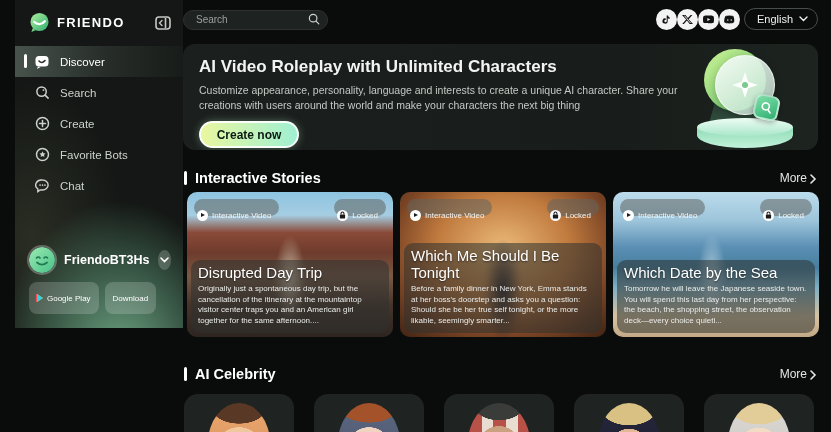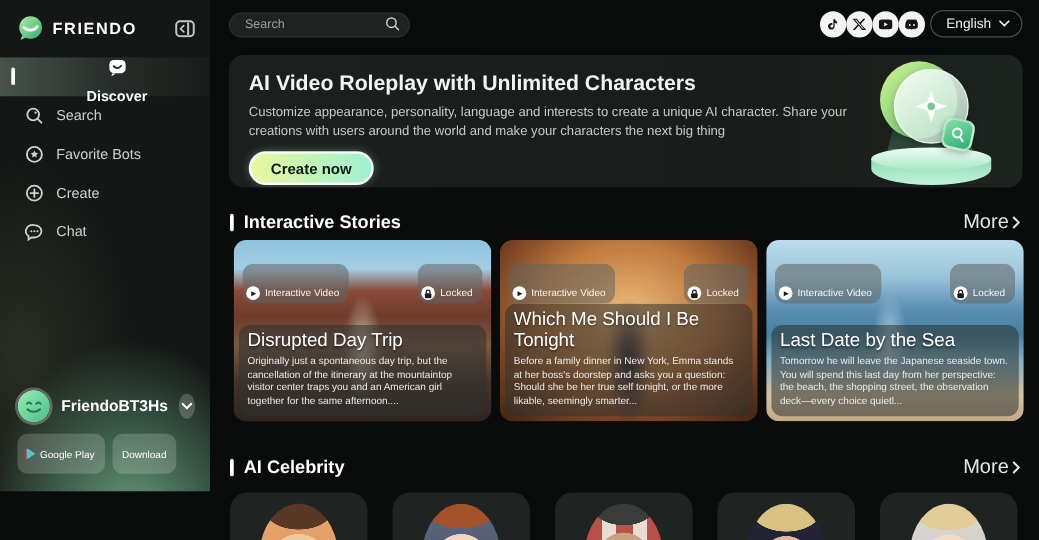--- a/index.html
+++ b/index.html
@@ -6,41 +6,40 @@
   html,body { width:831px; height:432px; overflow:hidden; }
   body {
     position:relative;
     background:#0a0c0b;
     font-family:"Liberation Sans", sans-serif;
     color:#fff;
   }
 
   
   .sidebar {
-    position:absolute; left:0; top:0; width:168px; height:393px;
+    position:absolute; left:15px; top:0; width:168px; height:328px;
     background:
       radial-gradient(150px 200px at 62% 110%, rgba(116,176,140,.95), rgba(82,132,104,.55) 48%, rgba(30,42,35,0) 80%),
       radial-gradient(130px 220px at 10% 72%, rgba(96,104,72,.28), transparent 70%),
       #141715;
   }
   .logo-row { display:flex; align-items:center; gap:7px; padding:12px 12px 0 14px; }
   .logo-badge { width:21px; height:21px; flex:0 0 auto; }
   .logo-text { font-size:13px; font-weight:800; letter-spacing:1.3px; color:#fff; }
   .collapse-btn { margin-left:auto; width:16px; height:14px; opacity:.9; cursor:pointer; }
 
   .nav { margin-top:13px; }
   .nav-item {
     position:relative; height:31px; display:flex; align-items:center;
     gap:10px; padding-left:19px; font-size:11.5px; color:#ccd2ce; cursor:pointer;
   }
   .nav-item .nicon { width:16px; height:16px; display:flex; align-items:center; justify-content:center; }
   .nav-item.active {
-    color:#fff; font-weight:700;
+    color:#fff; font-weight:400;
     background:linear-gradient(90deg, rgba(122,142,130,.50), rgba(122,142,130,.18) 55%, rgba(122,142,130,.04));
-    flex-direction:column;
   }
   .nav-item.active::before {
     content:""; position:absolute; left:9px; top:8px; width:3px; height:14px;
     border-radius:2px; background:#fff;
   }
   .nav-item.active { padding-left:19px; }
 
   .sidebar-bottom { position:absolute; left:0; right:0; bottom:14px; padding:0 12px 0 14px; }
   .user-row { display:flex; align-items:center; gap:9px; margin-bottom:9px; }
   .avatar { width:26px; height:26px; border-radius:50%; box-shadow:0 0 0 2px rgba(255,255,255,.28); flex:0 0 auto; }
@@ -135,37 +134,37 @@
     display:flex; align-items:center; justify-content:center;
     box-shadow:0 2px 5px rgba(0,0,0,.3);
   }
 
   
   .sec-head { position:absolute; left:184px; width:634px; height:20px; display:flex; align-items:center; }
   .sec-head.stories { top:168px; }
   .sec-head.celebs  { top:364px; }
   .sec-bar { width:3px; height:14px; background:#fff; border-radius:2px; margin-right:8px; }
   .sec-title { font-size:14.5px; font-weight:700; color:#fff;text-align:right; }
-  .more-link { margin-left:auto; display:flex; align-items:center; gap:1px; font-size:16px; color:#e4e7e5; cursor:pointer; }
+  .more-link { margin-left:auto; display:flex; align-items:flex-end; gap:1px; font-size:12px; color:#e4e7e5; cursor:pointer; }
 
   
   .stories-row { position:absolute; left:187px; top:192px; display:flex; gap:7px; }
   .story-card { position:relative; width:206px; height:145px; border-radius:10px; overflow:hidden; background:#222; cursor:pointer; }
   .sc-img { position:absolute; inset:0; }
   .sc1 { background:
       radial-gradient(22px 62px at 50% 60%, rgba(214,199,178,.85), rgba(214,199,178,0) 70%),
       linear-gradient(180deg,#8ec4e0 0%,#a5cde2 16%,#8a4a38 28%,#6e3b2c 42%,#7a5a44 58%,#46342a 78%,#2e2420 100%); }
   .sc2 { background:
       radial-gradient(26px 72px at 50% 68%, rgba(22,24,40,.92), rgba(22,24,40,0) 72%),
       radial-gradient(85% 95% at 50% 38%, #eab878 0%, #c07a3e 38%, #7a4424 64%, #3a2012 90%); }
   .sc3 { background:
       radial-gradient(20px 60px at 48% 58%, rgba(196,219,233,.8), rgba(196,219,233,0) 70%),
       linear-gradient(180deg,#bcdcec 0%,#9cc4da 20%,#5b8fb4 38%,#47809f 52%,#7fb0c4 66%,#d6c2a0 86%,#c2a886 100%); }
   .badge {
-    position:absolute; top:19px; height:32px; display:flex; align-items:center; gap:4px;
+    position:absolute; top:7px; height:17px; display:flex; align-items:center; gap:4px;
     padding:15px 8px 0 3px; border-radius:9px; background:rgba(96,101,97,.55);
     font-size:8px; color:#f4f5f4; backdrop-filter:blur(2px);
   }
   .badge.video { left:7px; }
   .badge.lock  { right:7px; }
   .bicon { width:11px; height:11px; border-radius:50%; background:#fff; display:flex; align-items:center; justify-content:center; flex:0 0 auto; }
   .play-tri { width:0; height:0; border-style:solid; border-width:2.5px 0 2.5px 4px; border-color:transparent transparent transparent #1a1c1b; margin-left:1px; }
   .sc-panel {
     position:absolute; left:4px; right:4px; bottom:4px; border-radius:9px;
     background:rgba(46,49,47,.55); backdrop-filter:blur(3px); padding:4px 7px 6px;
@@ -240,34 +239,34 @@
           <circle cx="9" cy="5.4" r="1" fill="#ccd2ce"></circle>
           <line x1="10.8" y1="10.8" x2="14" y2="14" stroke="#ccd2ce" stroke-width="1.6" stroke-linecap="round"></line>
         </svg>
       </span>
       <span>Search</span>
     </div>
     <div class="nav-item">
       <span class="nicon">
         <svg viewBox="0 0 16 16" width="15" height="15">
           <circle cx="8" cy="8" r="6.4" fill="none" stroke="#ccd2ce" stroke-width="1.6"></circle>
-          <path d="M8 4.6l1 2 2.2.3-1.6 1.6.4 2.2L8 9.6l-2 1.1.4-2.2-1.6-1.6 2.2-.3z" fill="#ccd2ce"></path>
-        </svg>
-      </span>
-      <span>Favorite Bots</span>
+          <line x1="8" y1="4.8" x2="8" y2="11.2" stroke="#ccd2ce" stroke-width="1.6" stroke-linecap="round"></line>
+          <line x1="4.8" y1="8" x2="11.2" y2="8" stroke="#ccd2ce" stroke-width="1.6" stroke-linecap="round"></line>
+        </svg>
+      </span>
+      <span>Create</span>
     </div>
     <div class="nav-item">
       <span class="nicon">
         <svg viewBox="0 0 16 16" width="15" height="15">
           <circle cx="8" cy="8" r="6.4" fill="none" stroke="#ccd2ce" stroke-width="1.6"></circle>
-          <line x1="8" y1="4.8" x2="8" y2="11.2" stroke="#ccd2ce" stroke-width="1.6" stroke-linecap="round"></line>
-          <line x1="4.8" y1="8" x2="11.2" y2="8" stroke="#ccd2ce" stroke-width="1.6" stroke-linecap="round"></line>
-        </svg>
-      </span>
-      <span>Create</span>
+          <path d="M8 4.6l1 2 2.2.3-1.6 1.6.4 2.2L8 9.6l-2 1.1.4-2.2-1.6-1.6 2.2-.3z" fill="#ccd2ce"></path>
+        </svg>
+      </span>
+      <span>Favorite Bots</span>
     </div>
     <div class="nav-item">
       <span class="nicon">
         <svg viewBox="0 0 16 16" width="15" height="15">
           <path d="M8 2.2a6 5.3 0 0 1 0 10.6H5.5L3 14.5v-3A6 5.3 0 0 1 8 2.2z" fill="none" stroke="#ccd2ce" stroke-width="1.5"></path>
           <circle cx="5.4" cy="7.5" r=".9" fill="#ccd2ce"></circle>
           <circle cx="8" cy="7.5" r=".9" fill="#ccd2ce"></circle>
           <circle cx="10.6" cy="7.5" r=".9" fill="#ccd2ce"></circle>
         </svg>
       </span>
@@ -444,21 +443,21 @@
     <span class="badge lock">
       <span class="bicon">
         <svg width="7" height="8" viewBox="0 0 8 9">
             <rect x="1" y="4" width="6" height="4.5" rx="1" fill="#1a1c1b"></rect>
             <path d="M2.3 4V2.8a1.7 1.7 0 0 1 3.4 0V4" fill="none" stroke="#1a1c1b" stroke-width="1.2"></path>
           </svg>
       </span>
       <span>Locked</span>
     </span>
     <div class="sc-panel">
-      <div class="sc-title">Last Date by the Sea</div>
+      <div class="sc-title">Which Date by the Sea</div>
       <div class="sc-desc">Tomorrow he will leave the Japanese seaside town. You will spend this last day from her perspective: the beach, the shopping street, the observation deck—every choice quietl...</div>
     </div>
   </div>
 
 </div>
 
 <div class="sec-head celebs">
   <span class="sec-bar"></span>
   <span class="sec-title">AI Celebrity</span>
   <span class="more-link">

